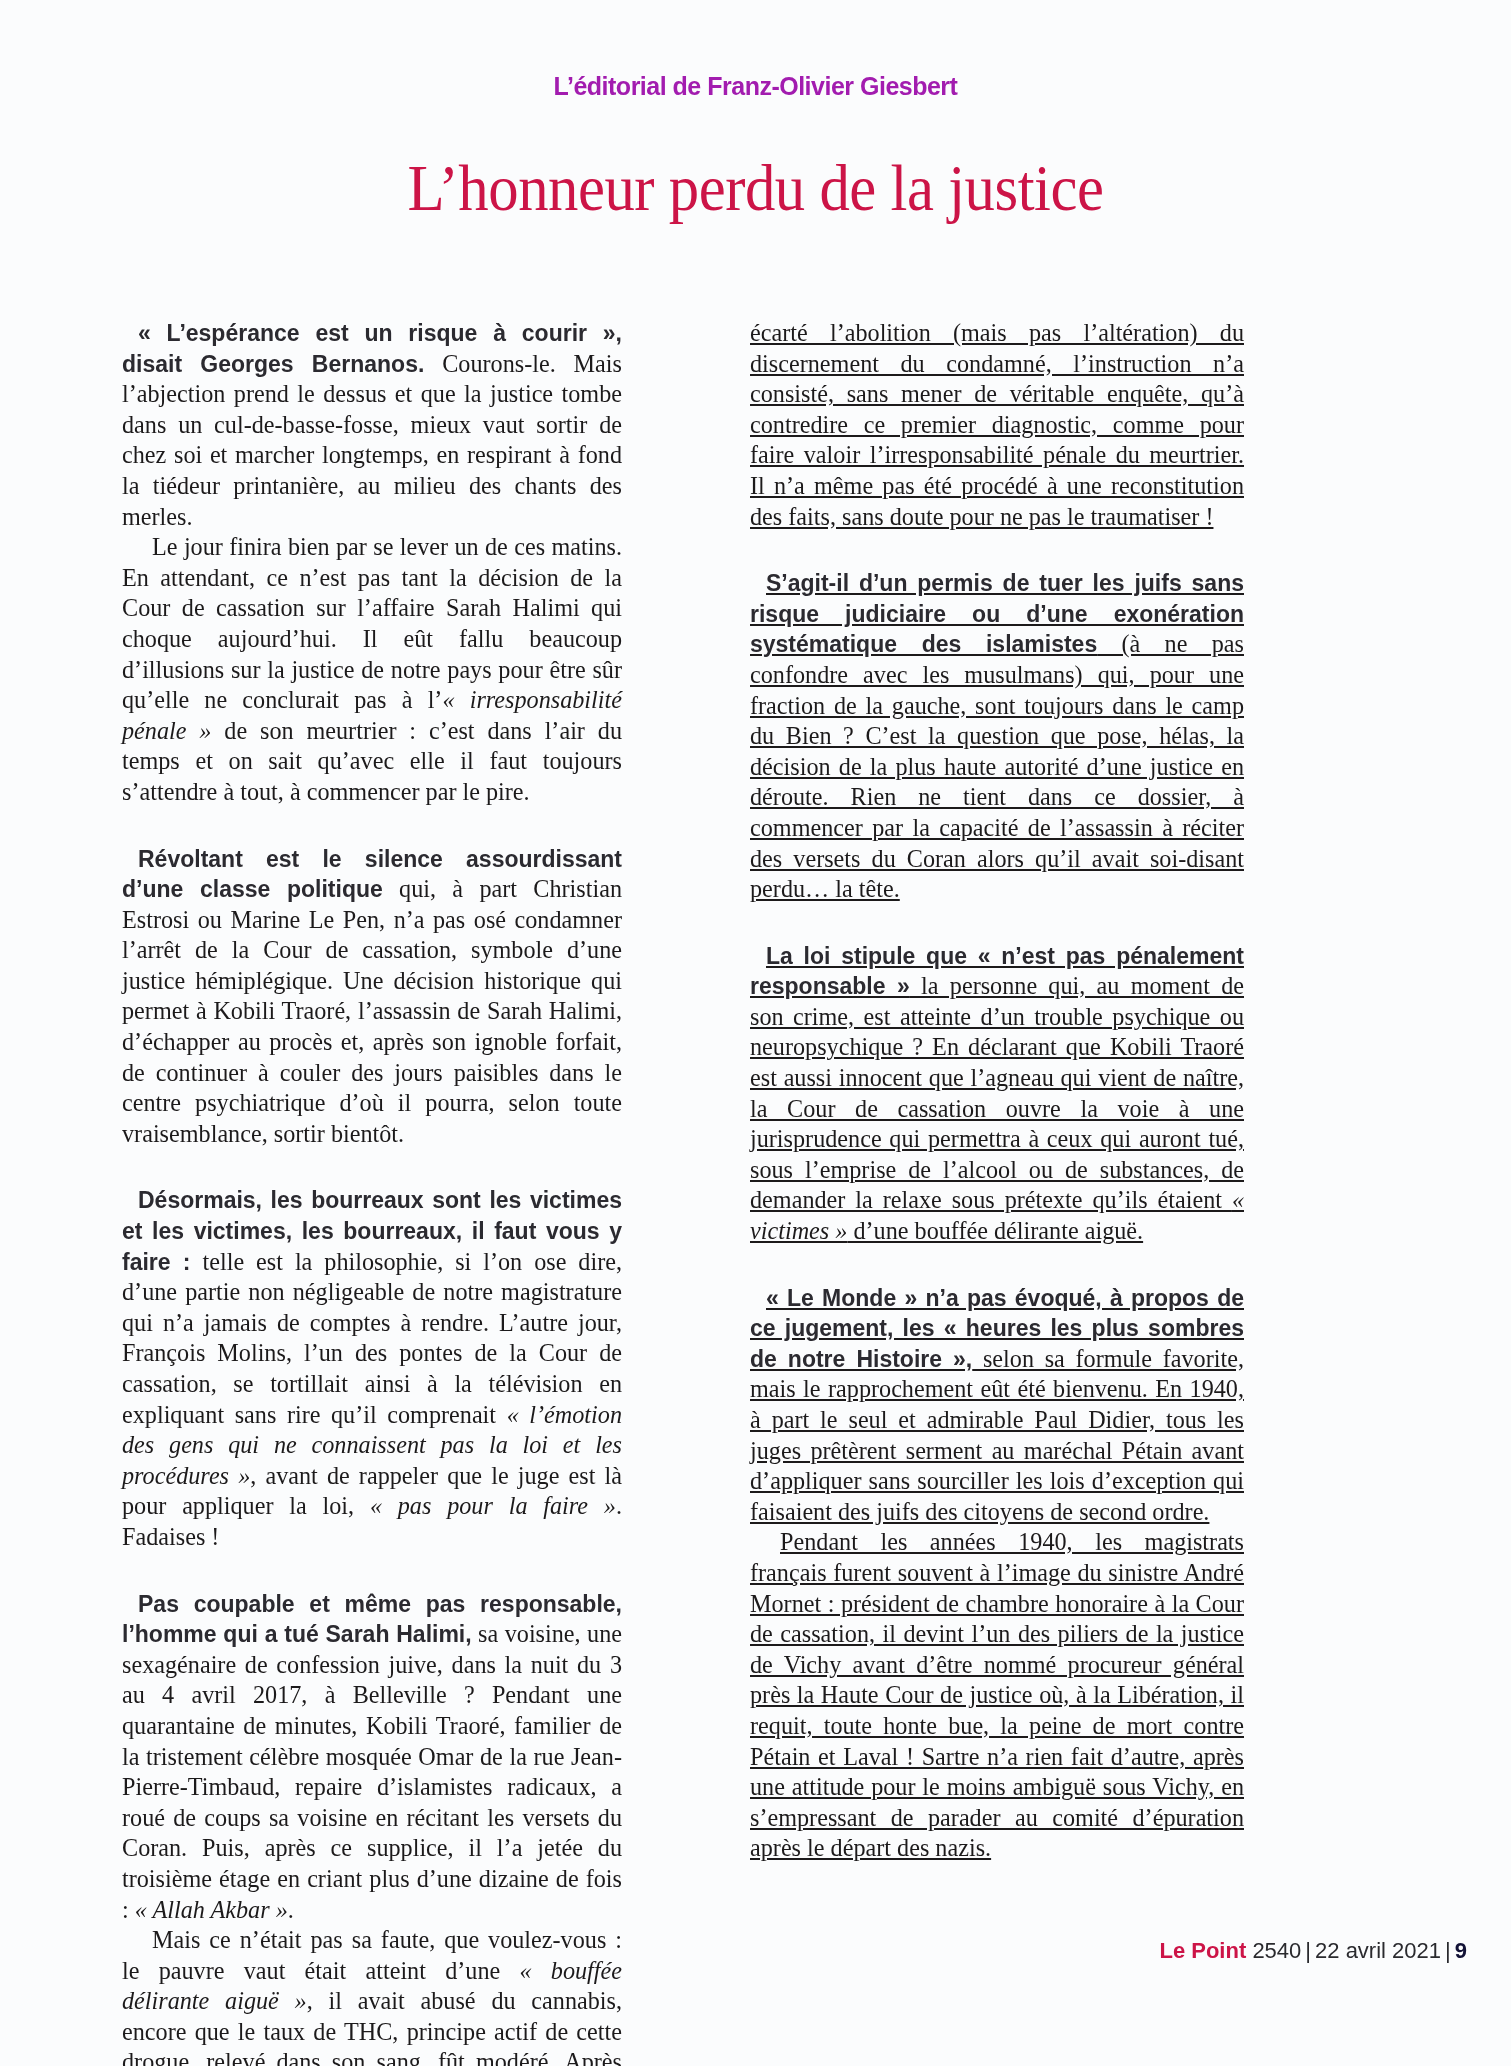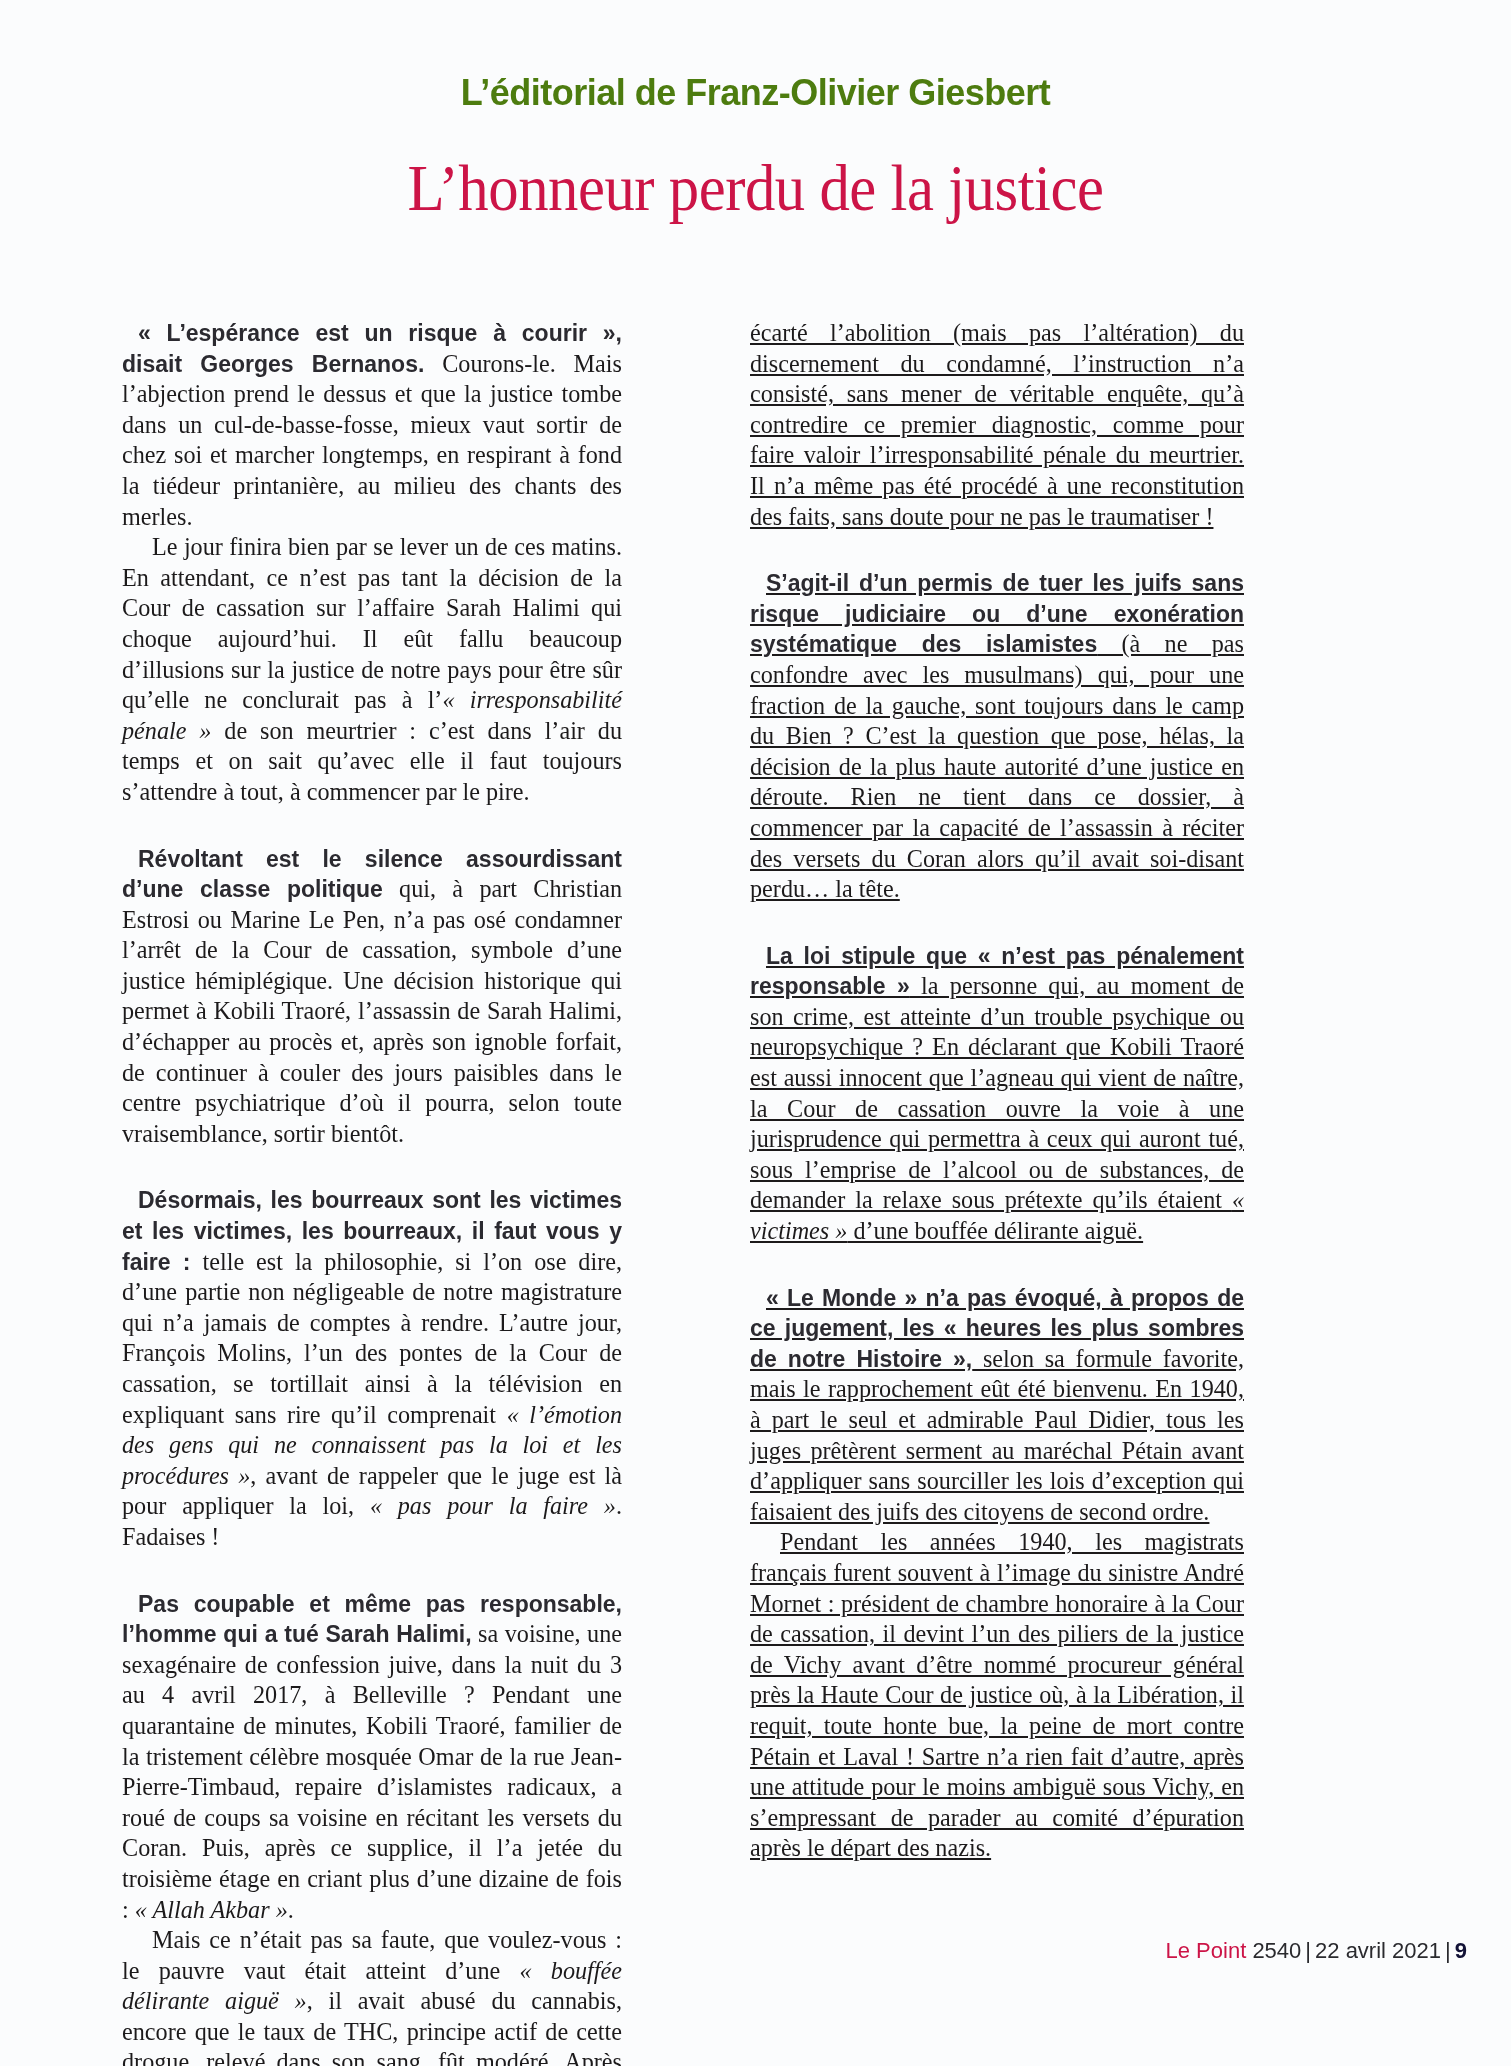--- a/index.html
+++ b/index.html
@@ -8,23 +8,23 @@
     background: #fbfcfd;
     position: relative;
     overflow: hidden;
     color: #1c1a1b;
   }
   .kicker {
     position: absolute; left: 0; right: 0; top: 72px;
     text-align: center;
     font-family: "Liberation Sans", sans-serif;
     font-weight: bold;
-    font-size: 36px;
+    font-size: 25px;
     letter-spacing: -0.5px;
-    color: #4d7c0f;
+    color: #a21caf;
   }
   .headline {
     position: absolute; left: 0; right: 0; top: 150px;
     text-align: center;
     font-family: "Liberation Serif", serif;
     font-size: 66px;
     color: #cc1447;
     letter-spacing: -0.5px;
     transform: scaleX(0.92);
   }
@@ -59,21 +59,21 @@
     vertical-align: baseline;
     margin-left: 4px;
   }
   .footer {
     position: absolute; right: 44px; top: 1938px;
     font-family: "Liberation Sans", sans-serif;
     font-size: 22px;
     color: #2a2a2e;
     white-space: nowrap;
   }
-  .footer .brand { color: #cc1447; font-weight: normal; text-align: right; }
+  .footer .brand { color: #cc1447; font-weight: bold; text-align: right; }
   .footer .sep { margin: 0 4px; }
   .footer .page { font-weight: bold; color: #121236; }
 </style>
 </head>
 <body>
 
 <div class="kicker">L’éditorial de Franz-Olivier Giesbert</div>
 <div class="headline">L’honneur perdu de la justice</div>
 
 <div class="col col-left">

